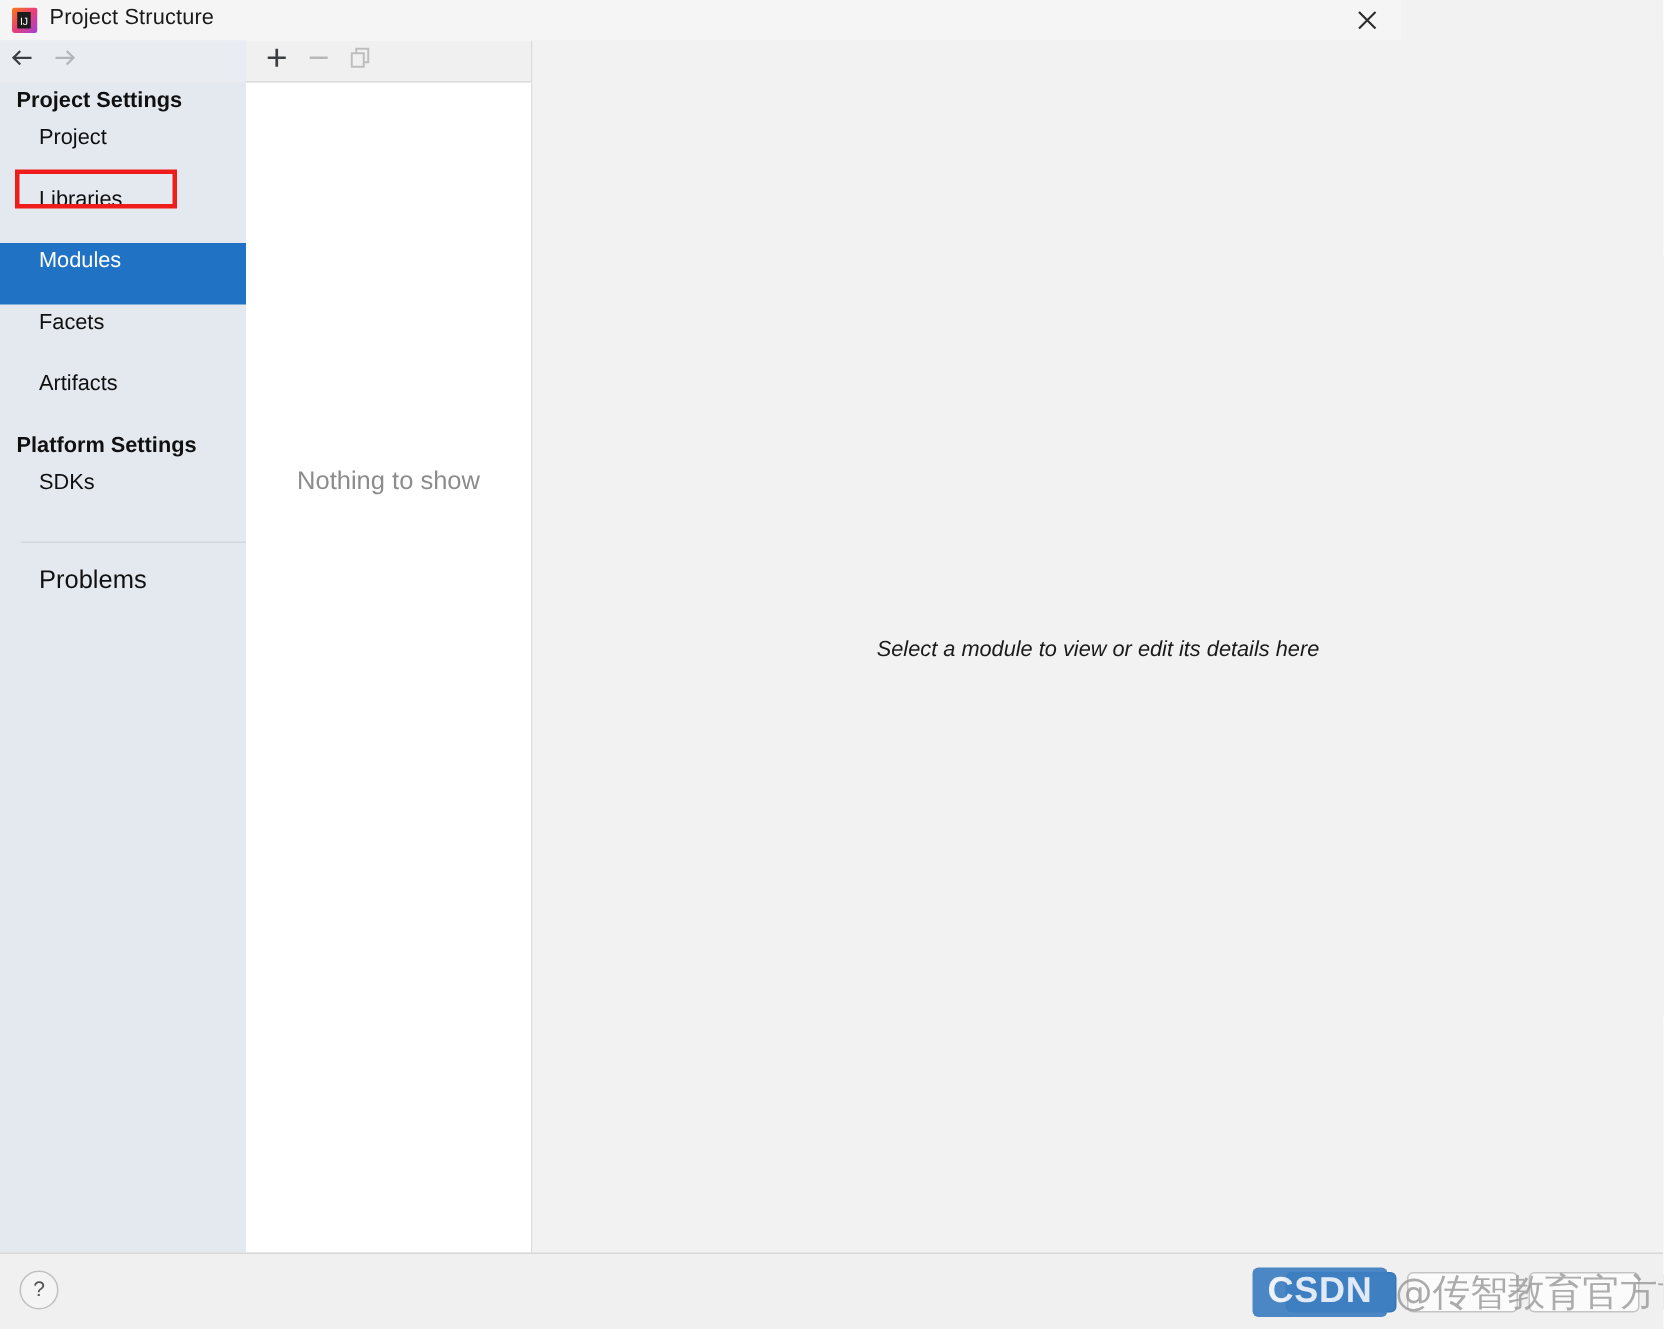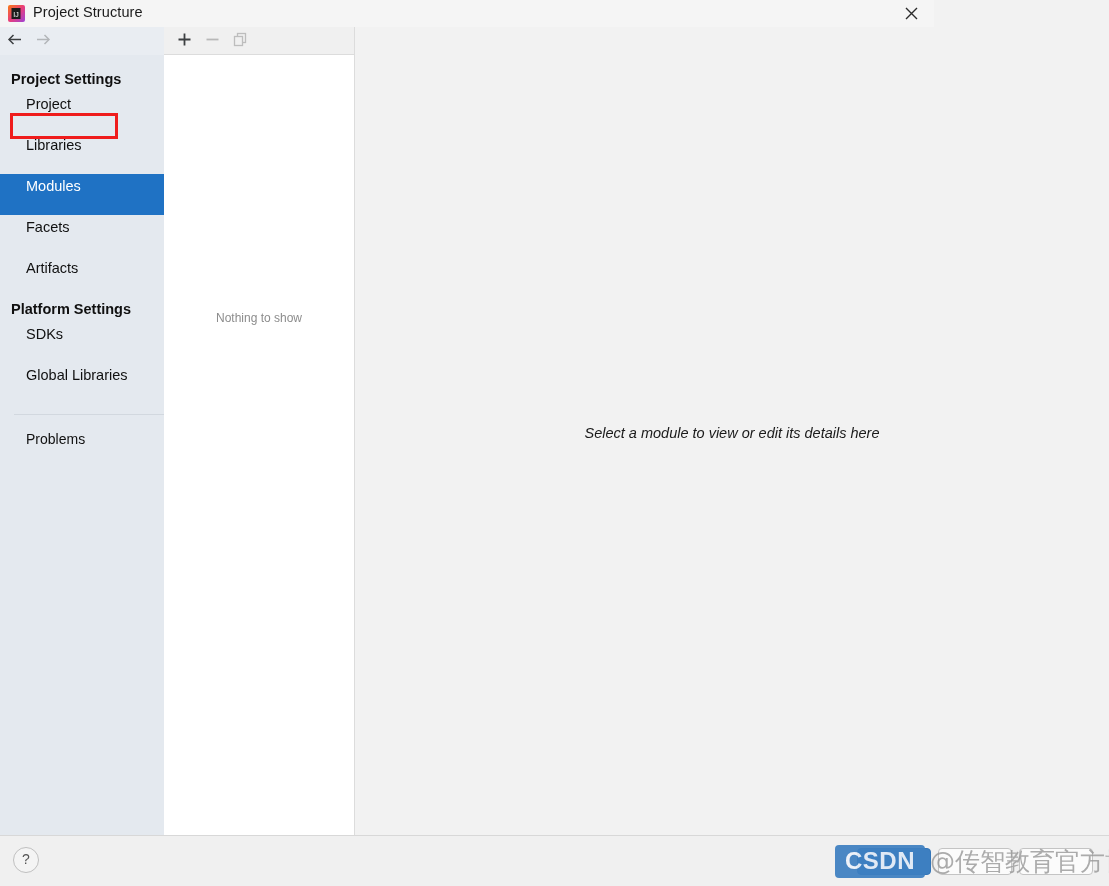--- a/index.html
+++ b/index.html
@@ -75,21 +75,20 @@
     justify-content: center;
     cursor: pointer;
   }
   .nav-back { left: 5px; }
   .nav-fwd  { left: 32px; }
 
   .side-list {
     position: absolute;
     left: 0; top: 28px;
     width: 188px;
-    margin-top: 12px;
   }
   .side-group {
     font-size: 14.5px;
     font-weight: bold;
     color: #101010;
     padding: 0 0 0 11px;
     height: 25px;
     line-height: 25px;
     white-space: nowrap;
   }
@@ -105,21 +104,21 @@
   .side-item.selected {
     background: #1f72c4;
     color: #ffffff;
   }
   .side-sep {
     margin: 10px 14px 0 14px;
     height: 1px;
     background: #d2d8df;
   }
   .side-problems {
-    font-size: 14px;
+    font-size: 17px;
     color: #101010;
     padding: 0 0 0 26px;
     height: 25px;
     line-height: 25px;
     margin-top: 12px;
     cursor: pointer;
   }
 
   
   .annot-box {
@@ -164,21 +163,21 @@
   .tb-add  { left: 9px; }
   .tb-rem  { left: 37px; }
   .tb-copy { left: 65px; }
 
   .empty-msg {
     position: absolute;
     left: 0;
     top: 284px;
     width: 190px;
     text-align: center;
-    font-size: 12px;
+    font-size: 17px;
     color: #8c8c8c;
   }
 
   
   .detail-panel {
     position: absolute;
     left: 355px; top: 27px;
     width: 754px;
     height: 808px;
     background: #f2f2f2;
@@ -336,21 +335,20 @@
 
       <div class="side-item">Project</div>
       <div class="side-item">Libraries</div>
       <div class="side-item selected">Modules</div>
       <div class="side-item">Facets</div>
       <div class="side-item">Artifacts</div>
 
       <div class="side-group">Platform Settings</div>
 
       <div class="side-item">SDKs</div>
-      <div class="side-item">Global Libraries</div>
 
       <div class="side-sep"></div>
 
       <div class="side-problems">Problems</div>
     </div>
   </div>
 
   <div class="annot-box"></div>
 
   <div class="center-panel">

